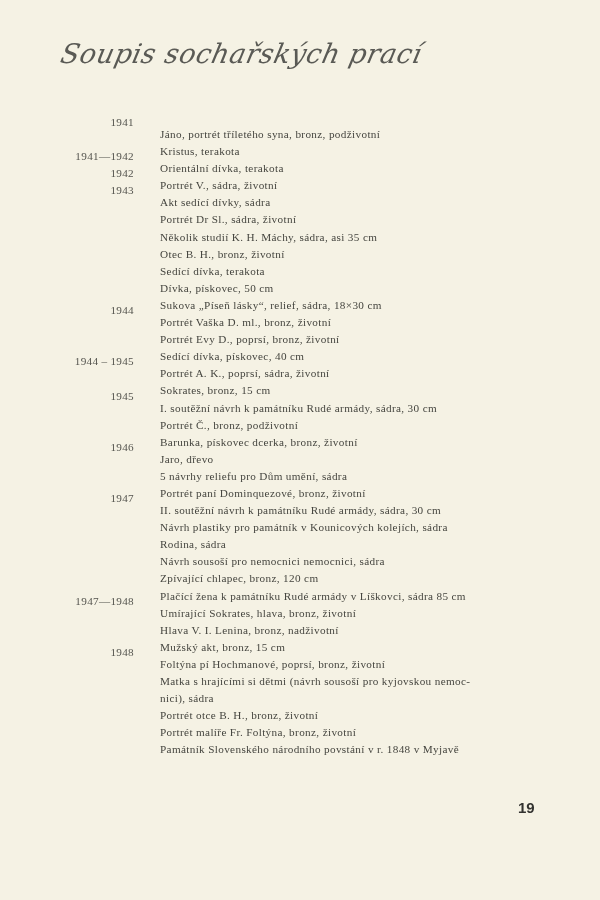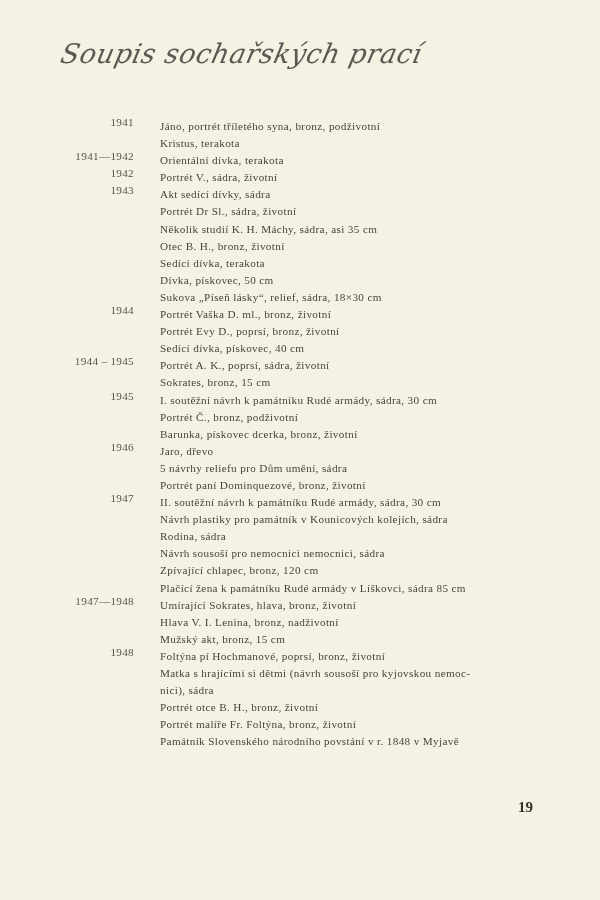--- a/index.html
+++ b/index.html
@@ -49,29 +49,29 @@
     position: absolute;
     right: 466px;
     top: 0;
     text-align: right;
     color: #55554f;
     letter-spacing: 0.3px;
   }
   .entry {
     position: absolute;
     left: 160px;
-    top: 4px;
+    top: 12px;
     color: #45453f;
     letter-spacing: 0.35px;
   }
   .page-number {
     position: absolute;
     left: 518px;
     top: 799px;
-    font-family: Liberation Serif, serif;
+    font-family: Liberation Sans, sans-serif;
     font-weight: bold;
     font-size: 15px;
     color: #333330;
   }
 </style>
 </head>
 <body>
 
 <div class="page">
   <div class="title">Soupis sochařských prací</div>

